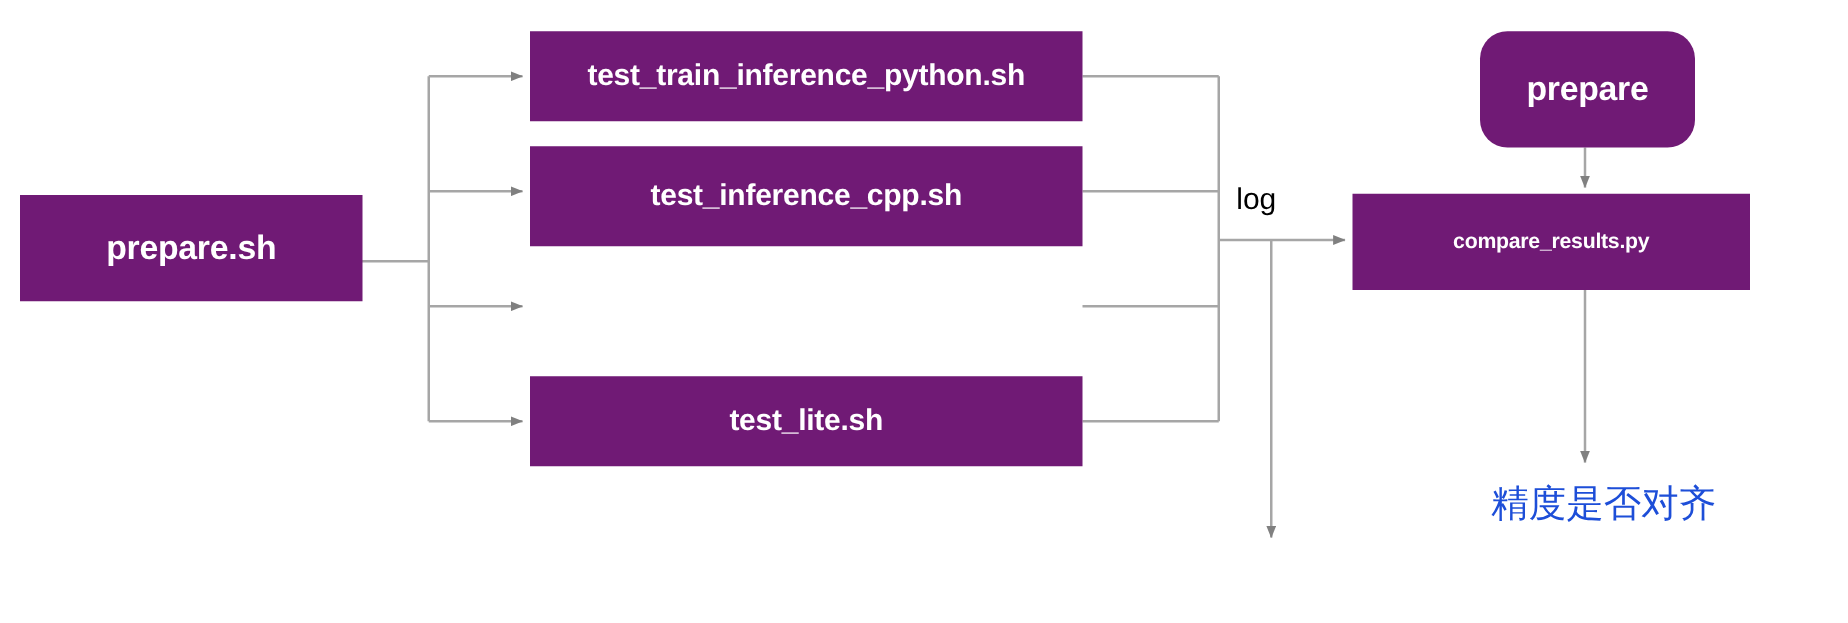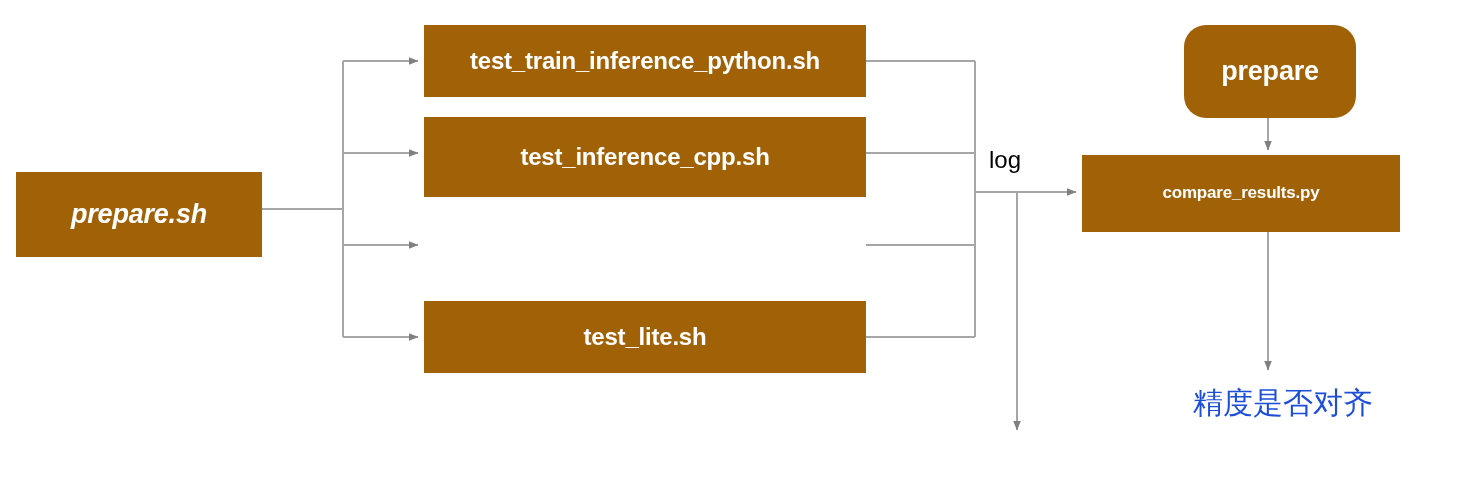--- a/index.html
+++ b/index.html
@@ -11,38 +11,37 @@
   #canvas {
     position: relative;
     width: 1478px;
     height: 498px;
     background: #ffffff;
     overflow: hidden;
     font-family: "Liberation Sans", "DejaVu Sans", sans-serif;
   }
   .node {
     position: absolute;
-    background: #a16207;
+    background: #701a75;
     color: #ffffff;
     display: flex;
     align-items: center;
     justify-content: center;
     font-weight: bold;
     text-align: center;
     box-sizing: border-box;
     line-height: 1.1;
     letter-spacing: -0.2px;
   }
   .node.rounded {
     border-radius: 22px;
   }
   #node-prepare {
-    left: 16px; top: 172px; width: 246px; height: 85px;
+    left: 16px; top: 156px; width: 274px; height: 85px;
     font-size: 27px;
-    font-style: italic;
   }
   #node-train-inference-python {
     left: 424px; top: 25px; width: 442px; height: 72px;
     font-size: 24px;
   }
   #node-inference-cpp {
     left: 424px; top: 117px; width: 442px; height: 80px;
     font-size: 24px;
   }
   #node-serving {

